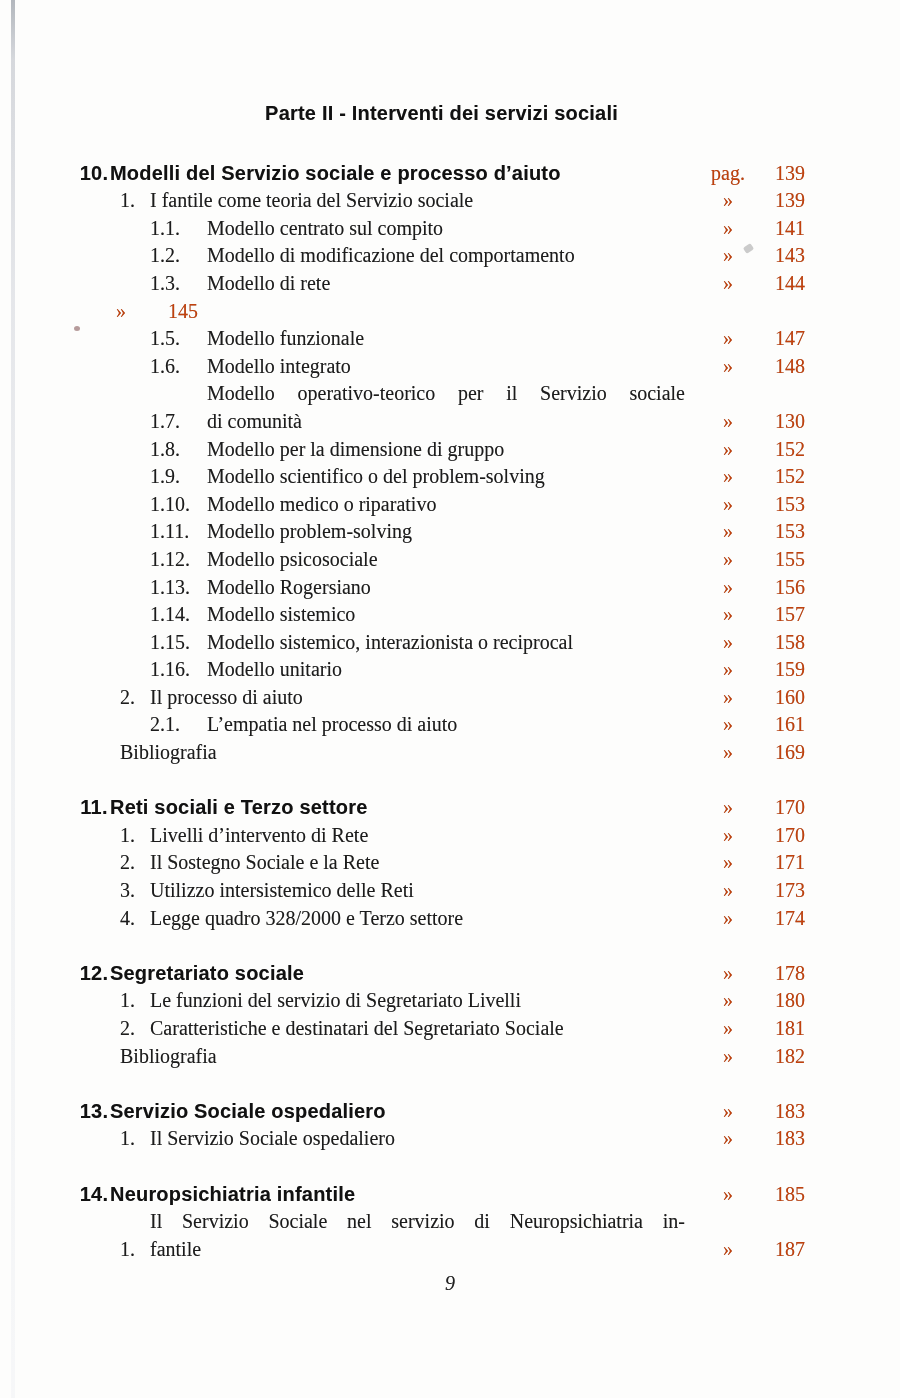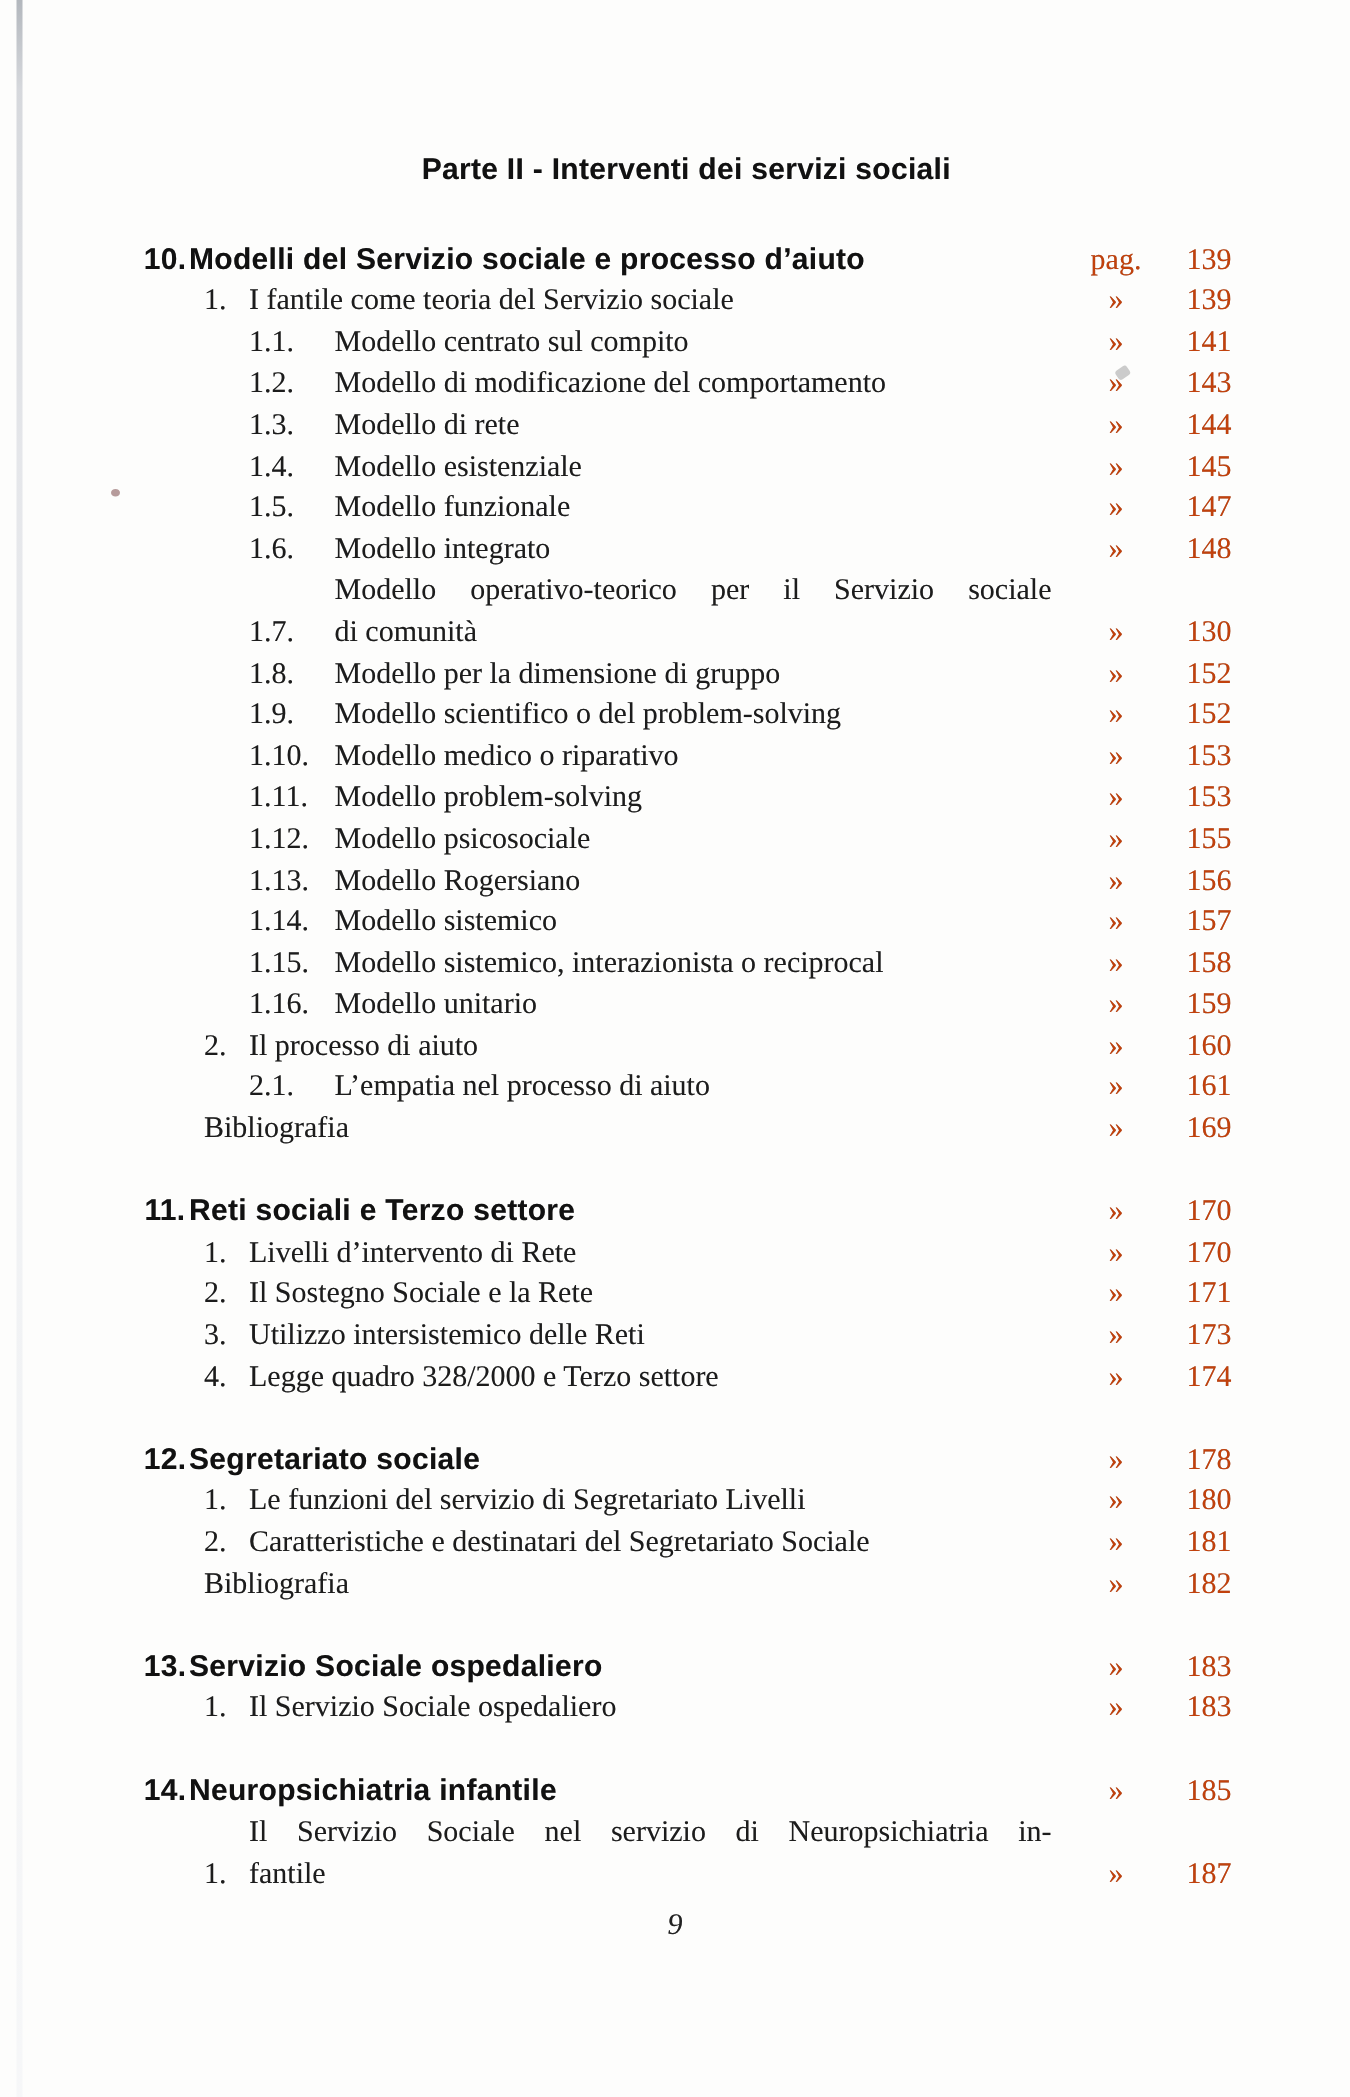--- a/index.html
+++ b/index.html
@@ -14,21 +14,21 @@
     text-shadow:0 0 0.4px rgba(20,20,20,.35);
   }
   
   .gutter-line {
     position:absolute; left:11px; top:0; width:4px; height:100%;
     background:linear-gradient(to bottom, #9aa0a8 0px, #c9ccd2 60px, #dddfe4 300px, #eceef1 800px, #f4f5f7 1398px);
     opacity:.75;
   }
   .content {
     position:absolute; left:78px; top:100px; width:727px;
-    font-size:20px; line-height:27.6px;margin-left:16px;
+    font-size:20px; line-height:27.6px;
   }
   .part-title {
     text-align:center;
     font-family:"Liberation Sans", sans-serif;
     font-weight:bold; font-size:20px; letter-spacing:.2px;
     color:#111;
     margin:0 0 32px 0;
   }
   .section + .section { margin-top:27.6px; }
   .row { display:flex; align-items:flex-end; }
@@ -136,26 +136,20 @@
               <span class="txt">
                 <div class="line">Modello di rete</div>
               </span>
             </div>
             <div class="pagecol">
               <span class="mark">»</span>
               <span class="num">144</span>
             </div>
           </div>
           <div class="row l2">
-            <div class="row-left">
-              <span class="lbl">1.4.</span>
-              <span class="txt">
-                <div class="line">Modello esistenziale</div>
-              </span>
-            </div>
             <div class="pagecol">
               <span class="mark">»</span>
               <span class="num">145</span>
             </div>
           </div>
           <div class="row l2">
             <div class="row-left">
               <span class="lbl">1.5.</span>
               <span class="txt">
                 <div class="line">Modello funzionale</div>

